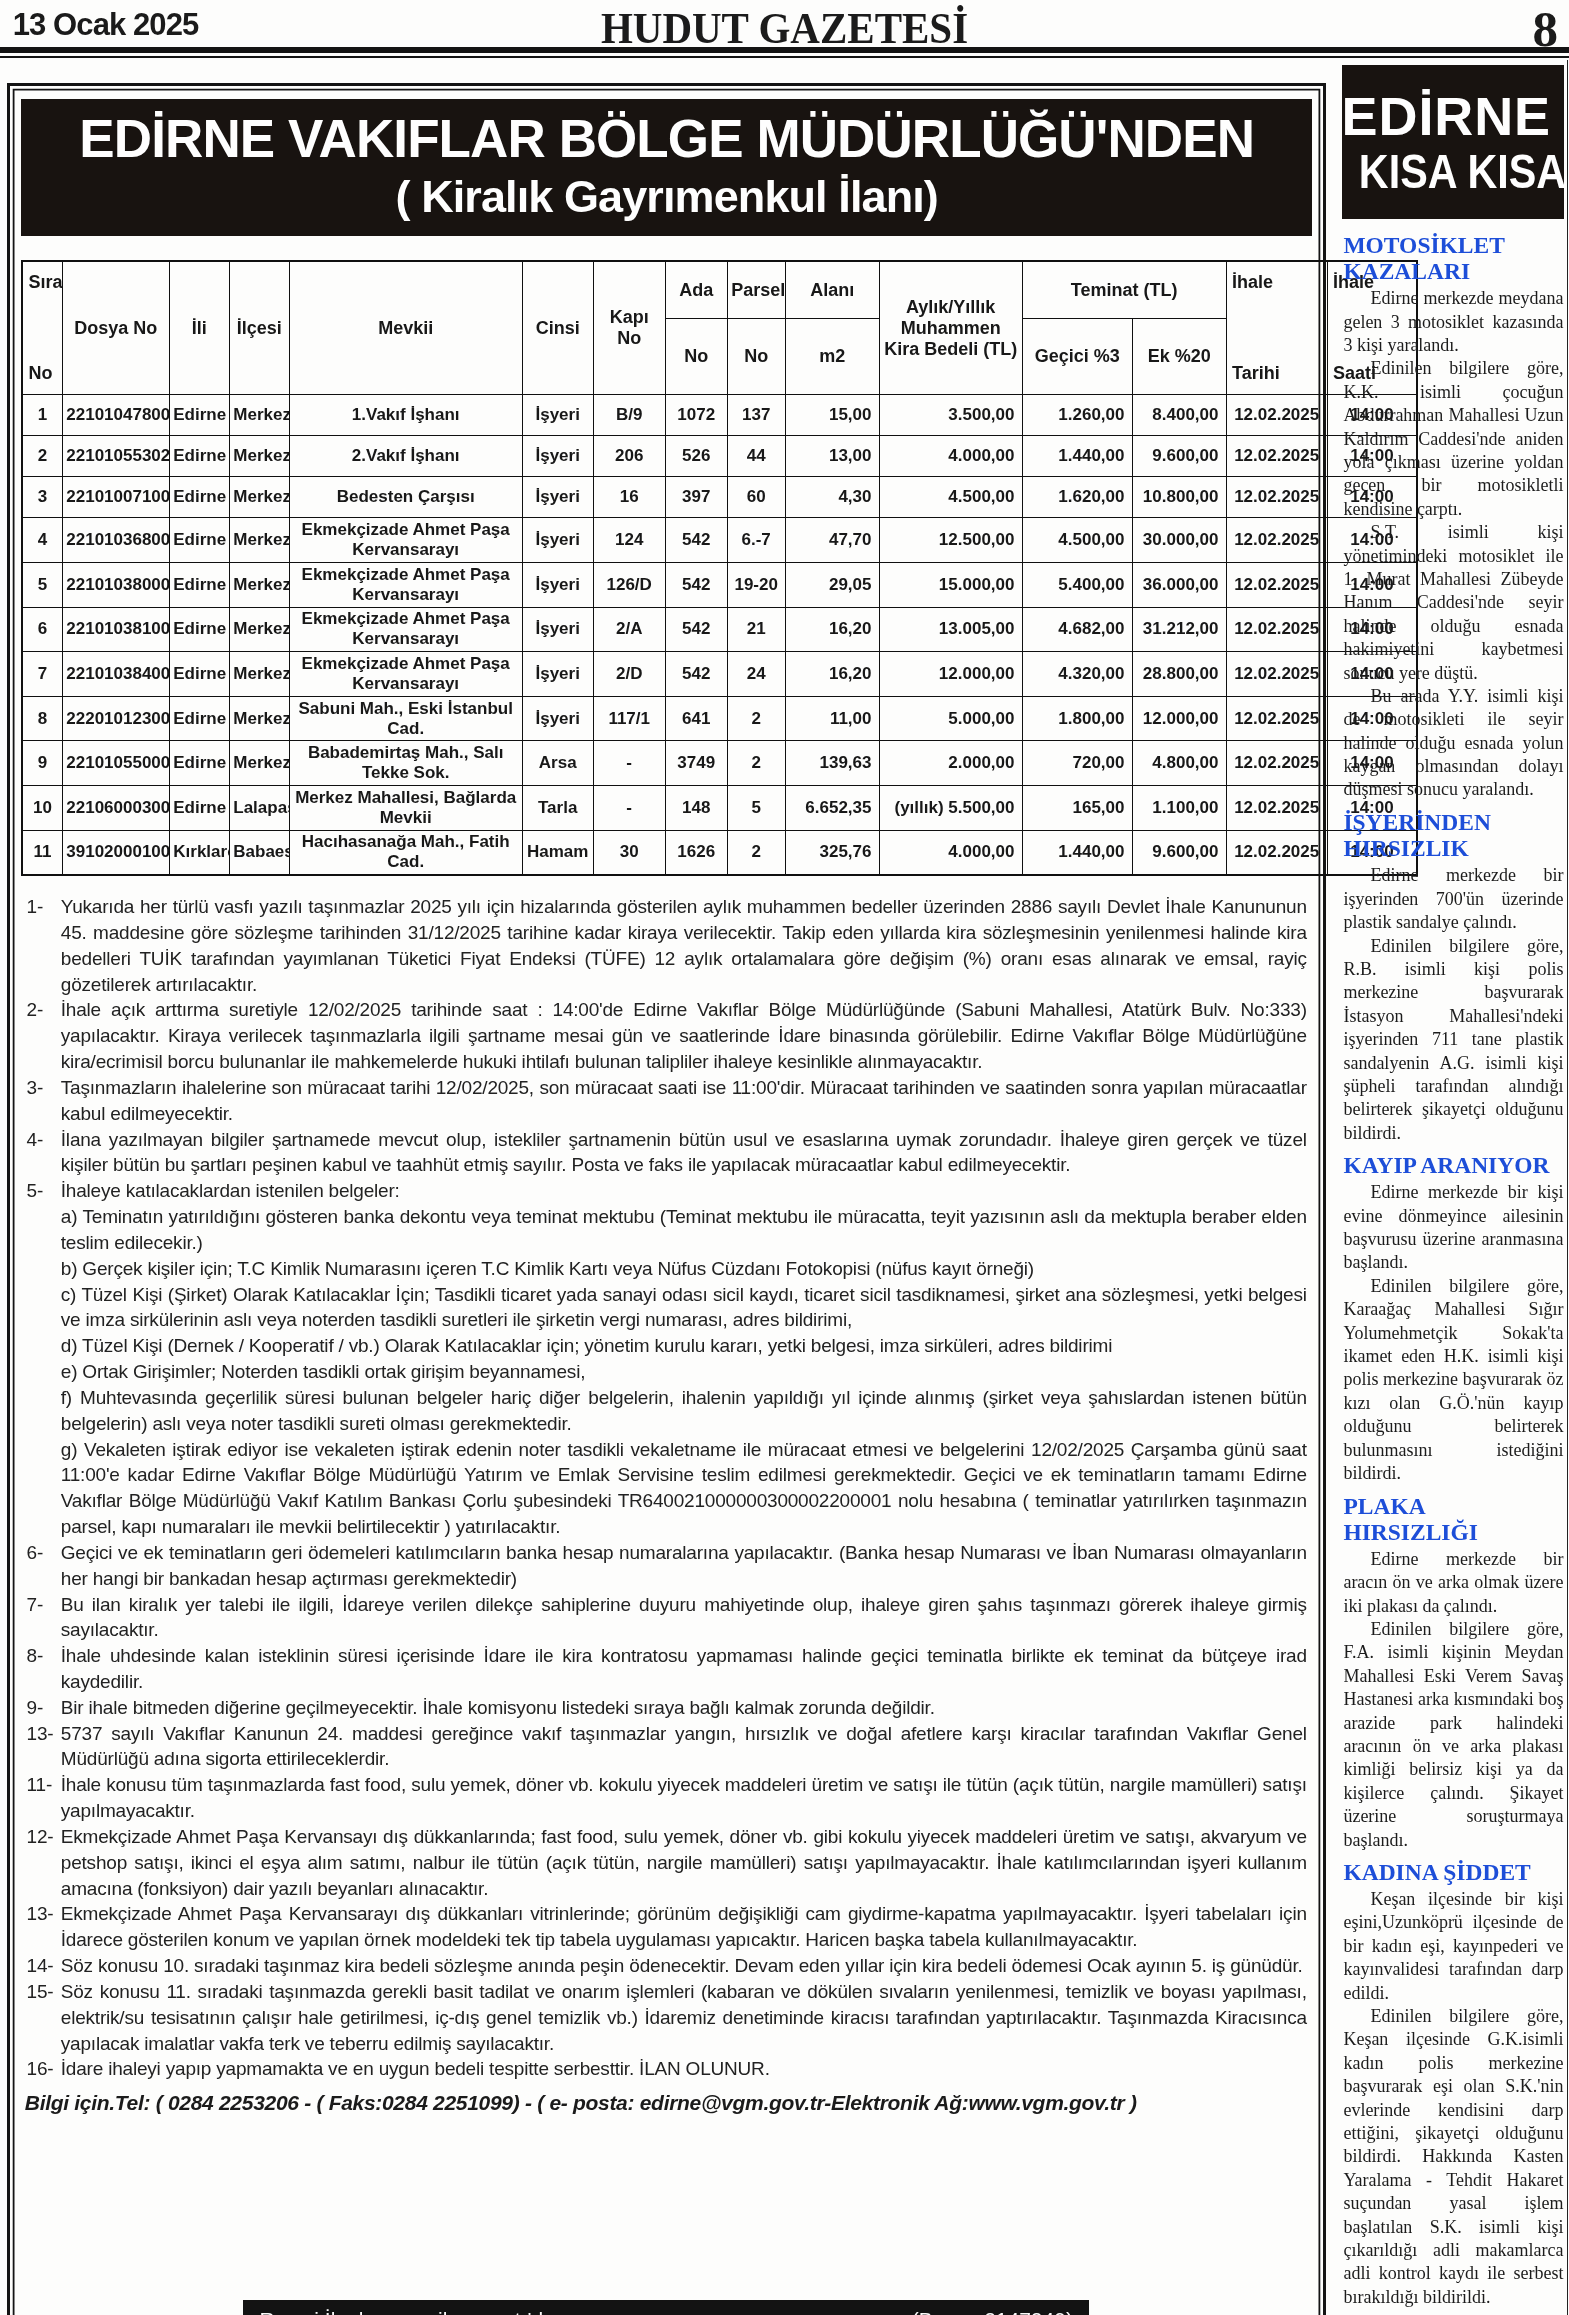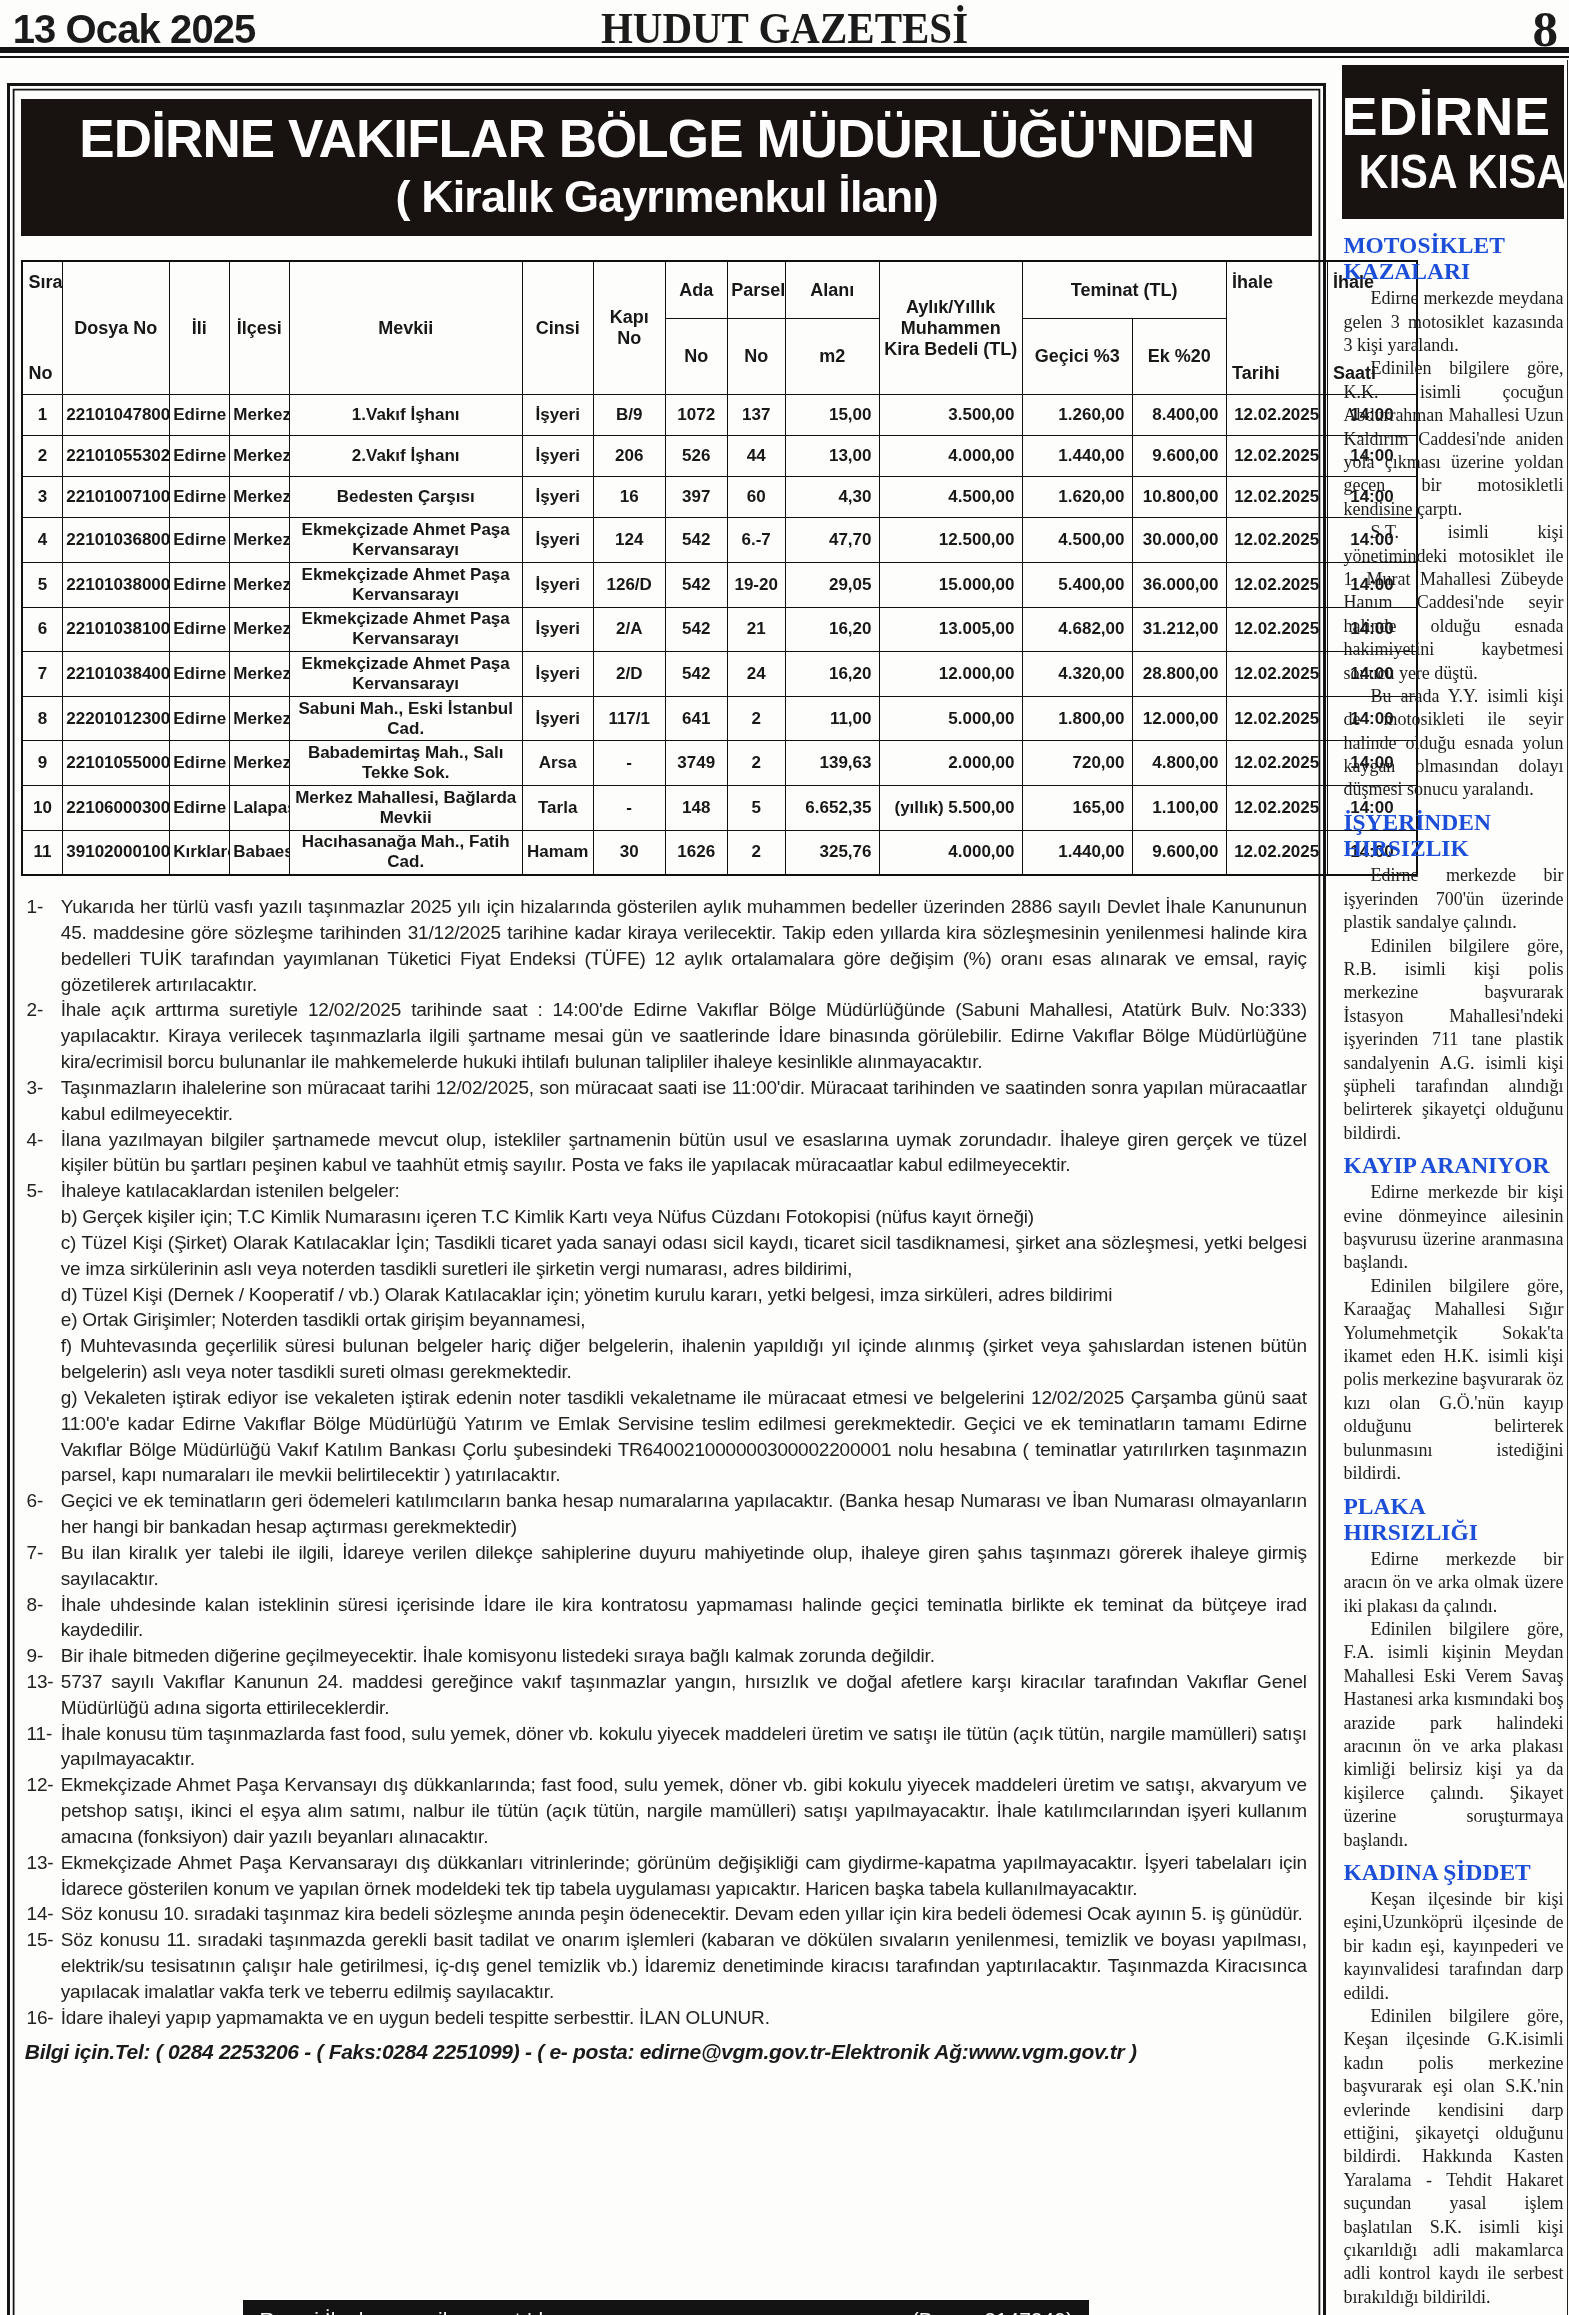--- a/index.html
+++ b/index.html
@@ -1,20 +1,20 @@
 <!DOCTYPE html>
 <html lang="tr" style="font-size:14.5px"><head>
 <meta charset="utf-8">
 <style>
   * { margin:0; padding:0; box-sizing:border-box; }
   html,body { width:1569px; height:2316px; }
   body { background:#fdfdfc; color:#1b1b1b; font-family:"Liberation Sans",sans-serif; position:relative; overflow:hidden; }
 
   
-  .ph-date { position:absolute; left:12.7px; top:7.2px; font-weight:bold; font-size:40px; letter-spacing:-0.9px; }
+  .ph-date { position:absolute; left:12.7px; top:7.2px; font-weight:bold; font-size:31px; letter-spacing:-0.9px; }
   .ph-masthead { position:absolute; left:0; right:0; top:3.6px; text-align:center;
                  font-family:"Liberation Serif",serif; font-weight:bold; font-size:41px;
                  letter-spacing:0px; transform:scaleY(1.08); }
   .ph-num { position:absolute; right:11px; top:0px; font-family:"Liberation Serif",serif; font-weight:bold; font-size:51px; }
   .rule-thick { position:absolute; left:0; right:0; top:47px; height:6.3px; background:#141414; }
   .rule-thin  { position:absolute; left:0; right:0; top:56px; height:1.8px; background:#141414; }
 
   
   .ad-box { position:absolute; left:7.2px; top:83px; width:1319px; height:2280px;
             border:3.6px solid #141414; box-shadow: inset 0 0 0 2.7px #fdfdfc, inset 0 0 0 4.5px #141414;
@@ -328,20 +328,21 @@
           </tr>
         </tbody>
     </table>
 
     <div class="conditions">
         <div class="cond"><span class="cnum">1-</span><span>Yukarıda her türlü vasfı yazılı taşınmazlar 2025 yılı için hizalarında gösterilen aylık muhammen bedeller üzerinden 2886 sayılı Devlet İhale Kanununun 45. maddesine göre sözleşme tarihinden 31/12/2025 tarihine kadar kiraya verilecektir. Takip eden yıllarda kira sözleşmesinin yenilenmesi halinde kira bedelleri TUİK tarafından yayımlanan Tüketici Fiyat Endeksi (TÜFE) 12 aylık ortalamalara göre değişim (%) oranı esas alınarak ve emsal, rayiç gözetilerek artırılacaktır.</span></div>
         <div class="cond"><span class="cnum">2-</span><span>İhale açık arttırma suretiyle 12/02/2025 tarihinde saat : 14:00'de Edirne Vakıflar Bölge Müdürlüğünde (Sabuni Mahallesi, Atatürk Bulv. No:333) yapılacaktır. Kiraya verilecek taşınmazlarla ilgili şartname mesai gün ve saatlerinde İdare binasında görülebilir. Edirne Vakıflar Bölge Müdürlüğüne kira/ecrimisil borcu bulunanlar ile mahkemelerde hukuki ihtilafı bulunan talipliler ihaleye kesinlikle alınmayacaktır.</span></div>
         <div class="cond"><span class="cnum">3-</span><span>Taşınmazların ihalelerine son müracaat tarihi 12/02/2025, son müracaat saati ise 11:00'dir. Müracaat tarihinden ve saatinden sonra yapılan müracaatlar kabul edilmeyecektir.</span></div>
         <div class="cond"><span class="cnum">4-</span><span>İlana yazılmayan bilgiler şartnamede mevcut olup, istekliler şartnamenin bütün usul ve esaslarına uymak zorundadır. İhaleye giren gerçek ve tüzel kişiler bütün bu şartları peşinen kabul ve taahhüt etmiş sayılır. Posta ve faks ile yapılacak müracaatlar kabul edilmeyecektir.</span></div>
         <div class="cond"><span class="cnum">5-</span><span>İhaleye katılacaklardan istenilen belgeler:</span></div>
+        <div class="subitem">a) Teminatın yatırıldığını gösteren banka dekontu veya teminat mektubu (Teminat mektubu ile müracatta, teyit yazısının aslı da mektupla beraber elden teslim edilecekir.)</div>
         <div class="subitem">b) Gerçek kişiler için; T.C Kimlik Numarasını içeren T.C Kimlik Kartı veya Nüfus Cüzdanı Fotokopisi (nüfus kayıt örneği)</div>
         <div class="subitem">c) Tüzel Kişi (Şirket) Olarak Katılacaklar İçin; Tasdikli ticaret yada sanayi odası sicil kaydı, ticaret sicil tasdiknamesi, şirket ana sözleşmesi, yetki belgesi ve imza sirkülerinin aslı veya noterden tasdikli suretleri ile şirketin vergi numarası, adres bildirimi,</div>
         <div class="subitem">d) Tüzel Kişi (Dernek / Kooperatif / vb.) Olarak Katılacaklar için; yönetim kurulu kararı, yetki belgesi, imza sirküleri, adres bildirimi</div>
         <div class="subitem">e) Ortak Girişimler; Noterden tasdikli ortak girişim beyannamesi,</div>
         <div class="subitem">f) Muhtevasında geçerlilik süresi bulunan belgeler hariç diğer belgelerin, ihalenin yapıldığı yıl içinde alınmış (şirket veya şahıslardan istenen bütün belgelerin) aslı veya noter tasdikli sureti olması gerekmektedir.</div>
         <div class="subitem">g) Vekaleten iştirak ediyor ise vekaleten iştirak edenin noter tasdikli vekaletname ile müracaat etmesi ve belgelerini 12/02/2025 Çarşamba günü saat 11:00'e kadar Edirne Vakıflar Bölge Müdürlüğü Yatırım ve Emlak Servisine teslim edilmesi gerekmektedir. Geçici ve ek teminatların tamamı Edirne Vakıflar Bölge Müdürlüğü Vakıf Katılım Bankası Çorlu şubesindeki TR640021000000300002200001 nolu hesabına ( teminatlar yatırılırken taşınmazın parsel, kapı numaraları ile mevkii belirtilecektir ) yatırılacaktır.</div>
         <div class="cond"><span class="cnum">6-</span><span>Geçici ve ek teminatların geri ödemeleri katılımcıların banka hesap numaralarına yapılacaktır. (Banka hesap Numarası ve İban Numarası olmayanların her hangi bir bankadan hesap açtırması gerekmektedir)</span></div>
         <div class="cond"><span class="cnum">7-</span><span>Bu ilan kiralık yer talebi ile ilgili, İdareye verilen dilekçe sahiplerine duyuru mahiyetinde olup, ihaleye giren şahıs taşınmazı görerek ihaleye girmiş sayılacaktır.</span></div>
         <div class="cond"><span class="cnum">8-</span><span>İhale uhdesinde kalan isteklinin süresi içerisinde İdare ile kira kontratosu yapmaması halinde geçici teminatla birlikte ek teminat da bütçeye irad kaydedilir.</span></div>
         <div class="cond"><span class="cnum">9-</span><span>Bir ihale bitmeden diğerine geçilmeyecektir. İhale komisyonu listedeki sıraya bağlı kalmak zorunda değildir.</span></div>

